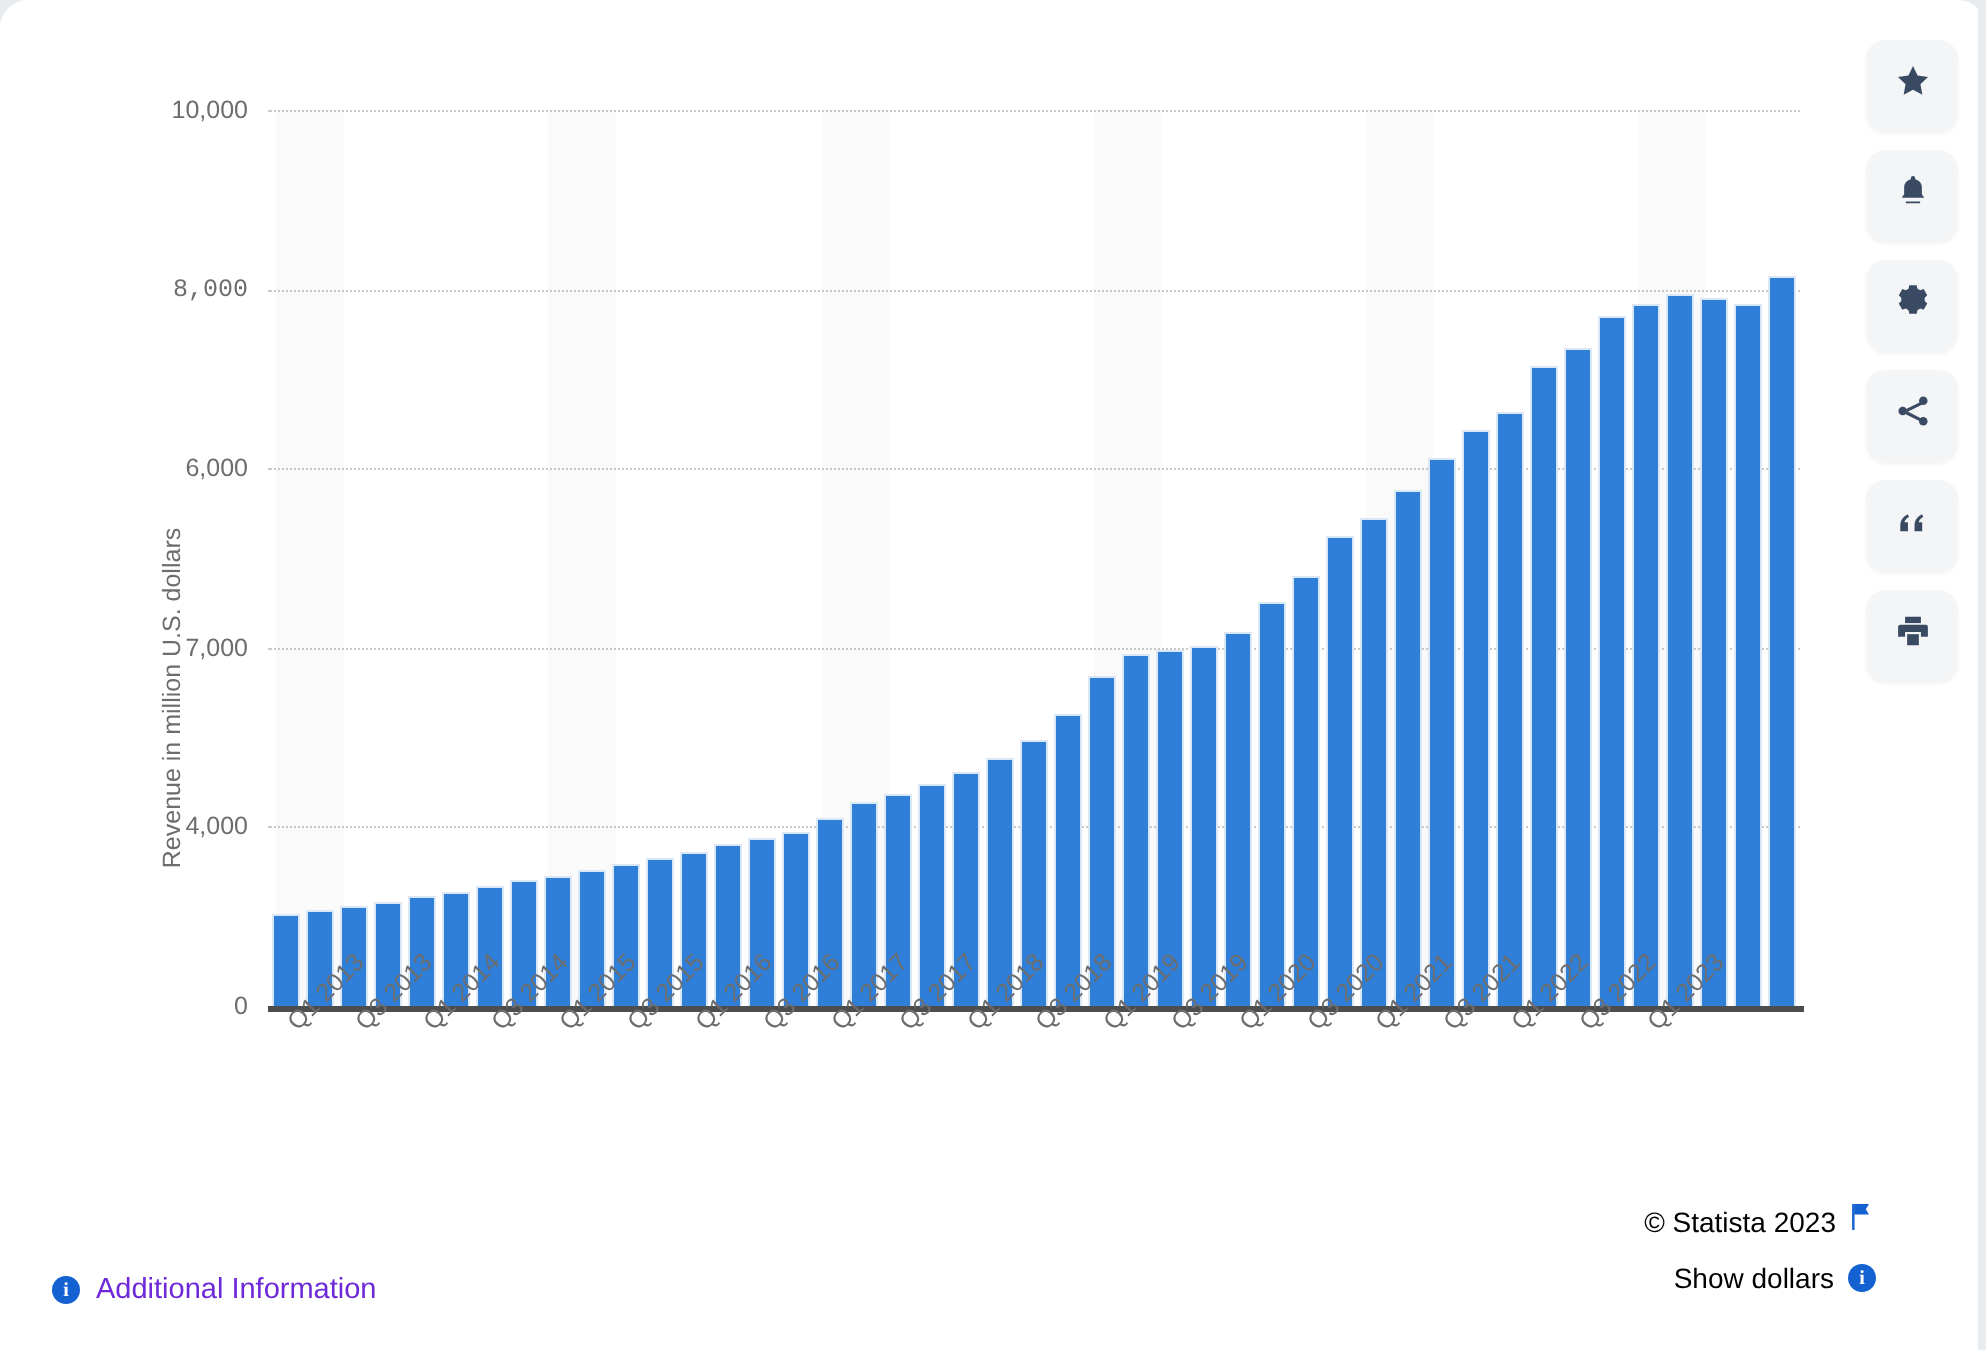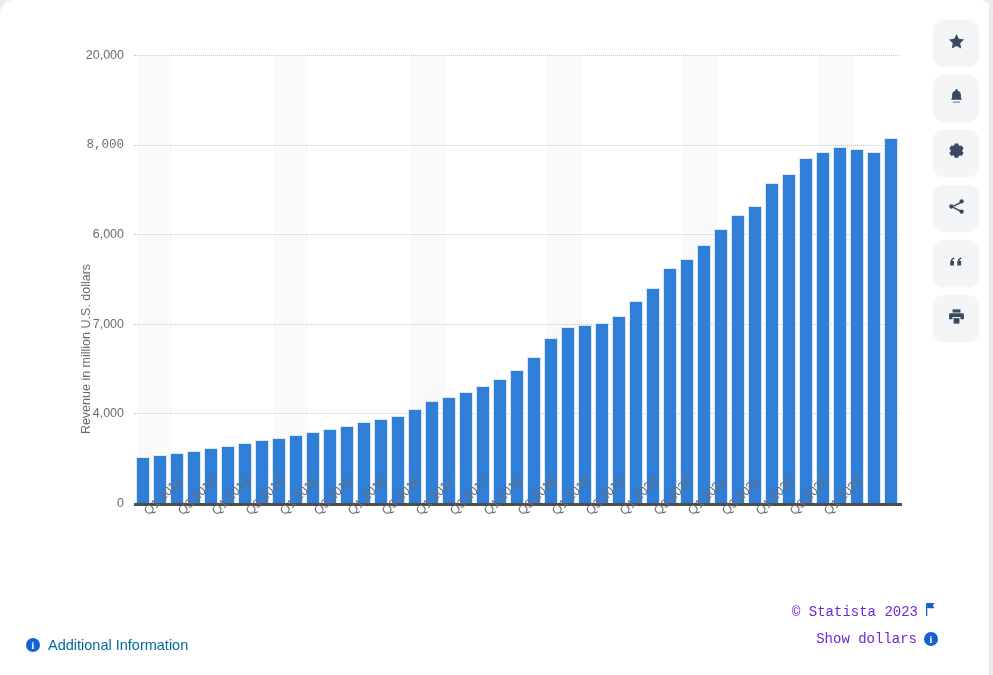--- a/index.html
+++ b/index.html
@@ -137,39 +137,38 @@
   #additional-info {
     position: absolute;
     left: 26px; bottom: 22px;
     display: flex;
     align-items: center;
     gap: 8px;
     cursor: pointer;
   }
   #additional-info .txt {
     font-size: 14.5px;
-    color: #0369a1;
+    color: #6d28d9;
   }
   #right-footer {
     position: absolute;
     right: 55px; bottom: 18px;
     text-align: right;
   }
   .foot-row {
     display: flex;
     align-items: center;
     justify-content: flex-end;
     gap: 7px;
     margin-bottom: 10px;
     cursor: pointer;
   }
   .foot-row .txt {
     font-size: 14px;
-    color: #6d28d9;
-    font-family: Liberation Mono, monospace;
+    color: #000000;
   }
   .info-dot {
     width: 14px; height: 14px;
     border-radius: 50%;
     background: #1461d2;
     color: #fff;
     font-size: 10px;
     font-weight: bold;
     display: inline-flex;
     align-items: center;
@@ -189,21 +188,21 @@
 <div id="page">
 
   <div id="chart-wrap">
 
     <div id="yticks">
         <div class="ytick" style="top: 448px;">0</div>
         <div class="ytick" style="top: 358.4px;">4,000</div>
         <div class="ytick" style="top: 268.8px;">7,000</div>
         <div class="ytick" style="top: 179.2px; text-align: right;">6,000</div>
         <div class="ytick" style="top: 89.6px; font-family: Liberation Mono, monospace;">8,000</div>
-        <div class="ytick" style="top: 0px;">20,000</div>
+        <div class="ytick" style="top: 0px;">10,000</div>
       </div>
 
     <div id="ylabel-holder">
       <div id="ylabel">Revenue in million U.S. dollars</div>
     </div>
 
     <div id="plot">
         <div class="band" style="left: 4.25556px; width: 34.0444px;"></div>
         <div class="band" style="left: 140.433px; width: 34.0444px;"></div>
         <div class="band" style="left: 276.611px; width: 34.0444px;"></div>

